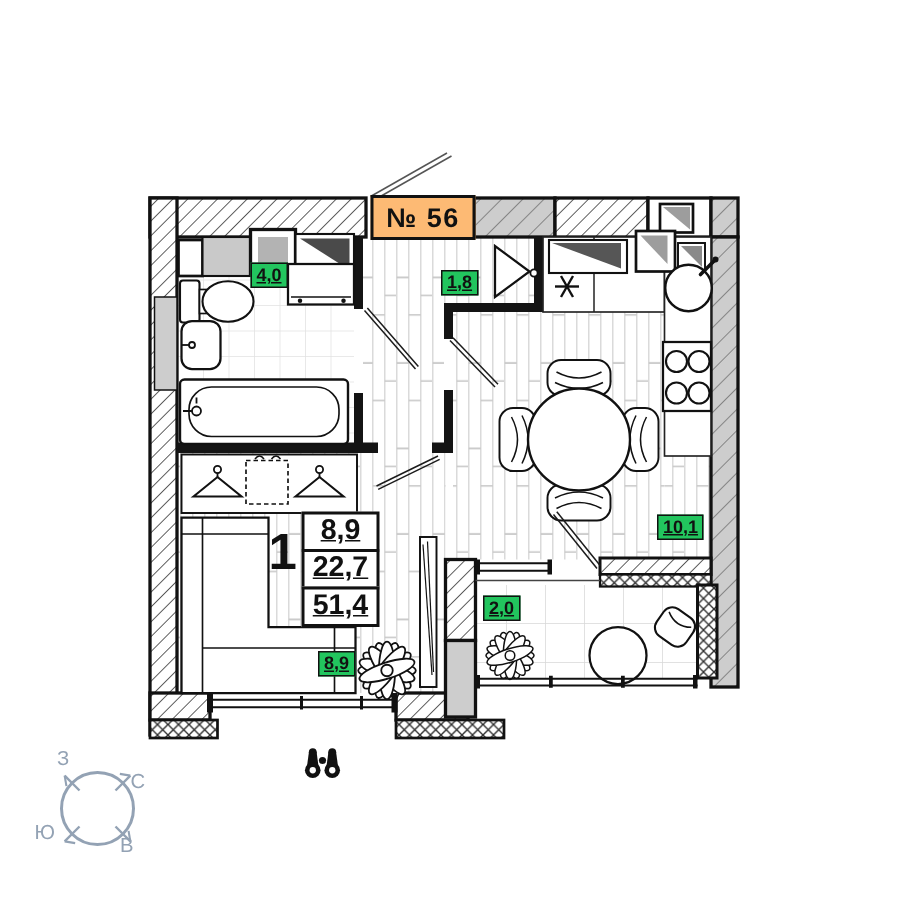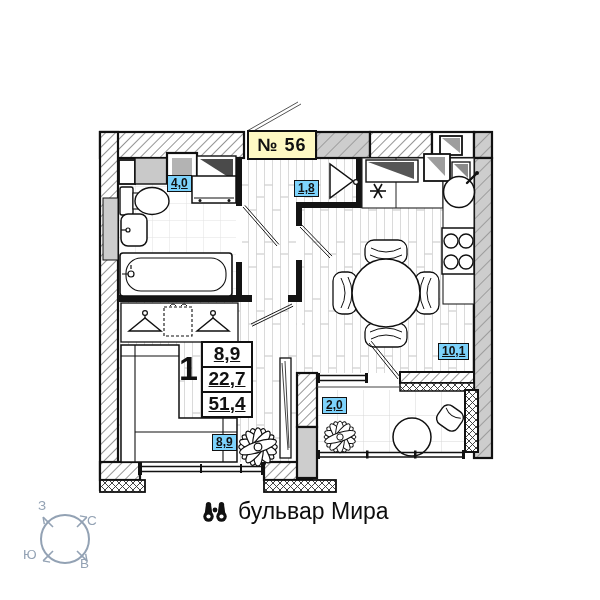--- a/index.html
+++ b/index.html
@@ -1,23 +1,23 @@
 <!DOCTYPE html>
 <html><head>
 <meta charset="utf-8">
 <style>
   html,body{margin:0;padding:0;background:#fff;}
   #stage{position:relative;width:600px;height:600px;background:#fff;overflow:hidden;
          font-family:"Liberation Sans",sans-serif;}
   #plan-svg{position:absolute;left:0;top:0;}
   .abs{position:absolute;}
-  .apt-badge{left:247px;top:130px;width:66px;height:26px;border:2.5px solid #111;background:#fef9c3;
+  .apt-badge{left:247px;top:130px;width:66px;height:26px;border:2.5px solid #111;background:#fdba74;
              display:flex;align-items:center;justify-content:center;font-weight:bold;font-size:18px;
              color:#111;z-index:6;letter-spacing:1px;}
-  .area-label{background:#7dd3fc;border:1.5px solid #111;color:#111;font-weight:bold;font-size:12px;
+  .area-label{background:#22c55e;border:1.5px solid #111;color:#111;font-weight:bold;font-size:12px;
               line-height:1.05;padding:1px 3px;text-decoration:underline;z-index:6;text-align:right;}
   .sum-count{left:179px;top:351px;font-size:34px;font-weight:bold;color:#111;z-index:6;line-height:1;}
   .sum-stack{left:201px;top:341px;display:flex;flex-direction:column;z-index:6;}
   .sum-box{border:2px solid #111;background:#fff;color:#111;font-weight:bold;font-size:19px;
            line-height:1.15;padding:0 5px 1px;text-align:center;text-decoration:underline;
            margin-top:-2px;min-width:38px;}
   .sum-box:first-child{margin-top:0;}
   .compass-letter{color:#93a2b4;font-size:13.5px;z-index:6;}
   .street{left:200px;top:498px;display:flex;align-items:center;gap:8px;z-index:6;}
   .street-text{font-size:23px;color:#0d0d0d;white-space:nowrap;}
@@ -327,16 +327,15 @@
     <path d="M6,3 L11,3 L12.5,14 L4.5,14 Z" fill="#111"></path>
     <path d="M19,3 L24,3 L25.5,14 L17.5,14 Z" fill="#111"></path>
     <circle cx="8.5" cy="3.5" r="2.6" fill="#111"></circle>
     <circle cx="21.5" cy="3.5" r="2.6" fill="#111"></circle>
     <circle cx="8.5" cy="15.5" r="5.2" fill="#111"></circle>
     <circle cx="21.5" cy="15.5" r="5.2" fill="#111"></circle>
     <circle cx="8.5" cy="15.5" r="2.1" fill="#fff"></circle>
     <circle cx="21.5" cy="15.5" r="2.1" fill="#fff"></circle>
     <circle cx="15" cy="9" r="2.4" fill="#111"></circle>
   </svg>
-  <span class="street-text">бульвар Мира</span>
 </div>
 
 </div>
 
 </body></html>

